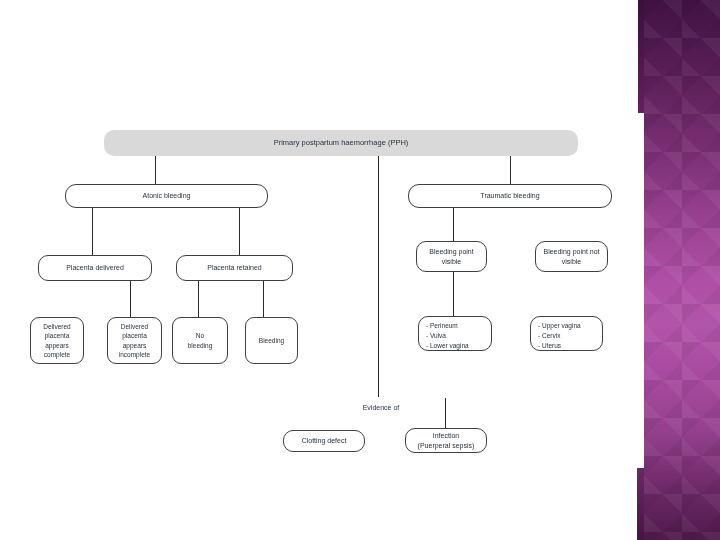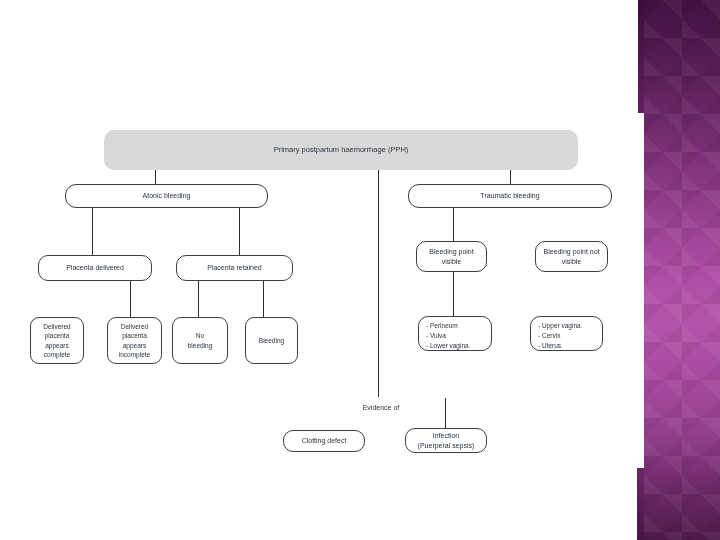--- a/index.html
+++ b/index.html
@@ -57,21 +57,21 @@
   <div class="vline" style="left:378px; top:155px; height:242px;"></div>
   <div class="vline" style="left:92px;  top:208px; height:47px;"></div>
   <div class="vline" style="left:239px; top:208px; height:47px;"></div>
   <div class="vline" style="left:130px; top:281px; height:36px;"></div>
   <div class="vline" style="left:198px; top:281px; height:36px;"></div>
   <div class="vline" style="left:263px; top:281px; height:36px;"></div>
   <div class="vline" style="left:453px; top:208px; height:33px;"></div>
   <div class="vline" style="left:453px; top:272px; height:44px;"></div>
   <div class="vline" style="left:445px; top:398px; height:30px;"></div>
 
-  <div class="node title" style="left:104px; top:130px; width:474px; height:40px;">Primary postpartum haemorrhage (PPH)</div>
+  <div class="node title" style="left:104px; top:130px; width:474px; height:26px;">Primary postpartum haemorrhage (PPH)</div>
 
   <div class="node" style="left:65px; top:184px; width:203px; height:24px; border-radius:11px;">Atonic bleeding</div>
 
   <div class="node" style="left:408px; top:184px; width:204px; height:24px; border-radius:11px;">Traumatic bleeding</div>
 
   <div class="node" style="left:38px; top:255px; width:114px; height:26px;">Placenta delivered</div>
 
   <div class="node" style="left:176px; top:255px; width:117px; height:26px;">Placenta retained</div>
 
   <div class="node small" style="left:30px; top:317px; width:54px; height:47px;">Delivered placenta appears complete</div>

